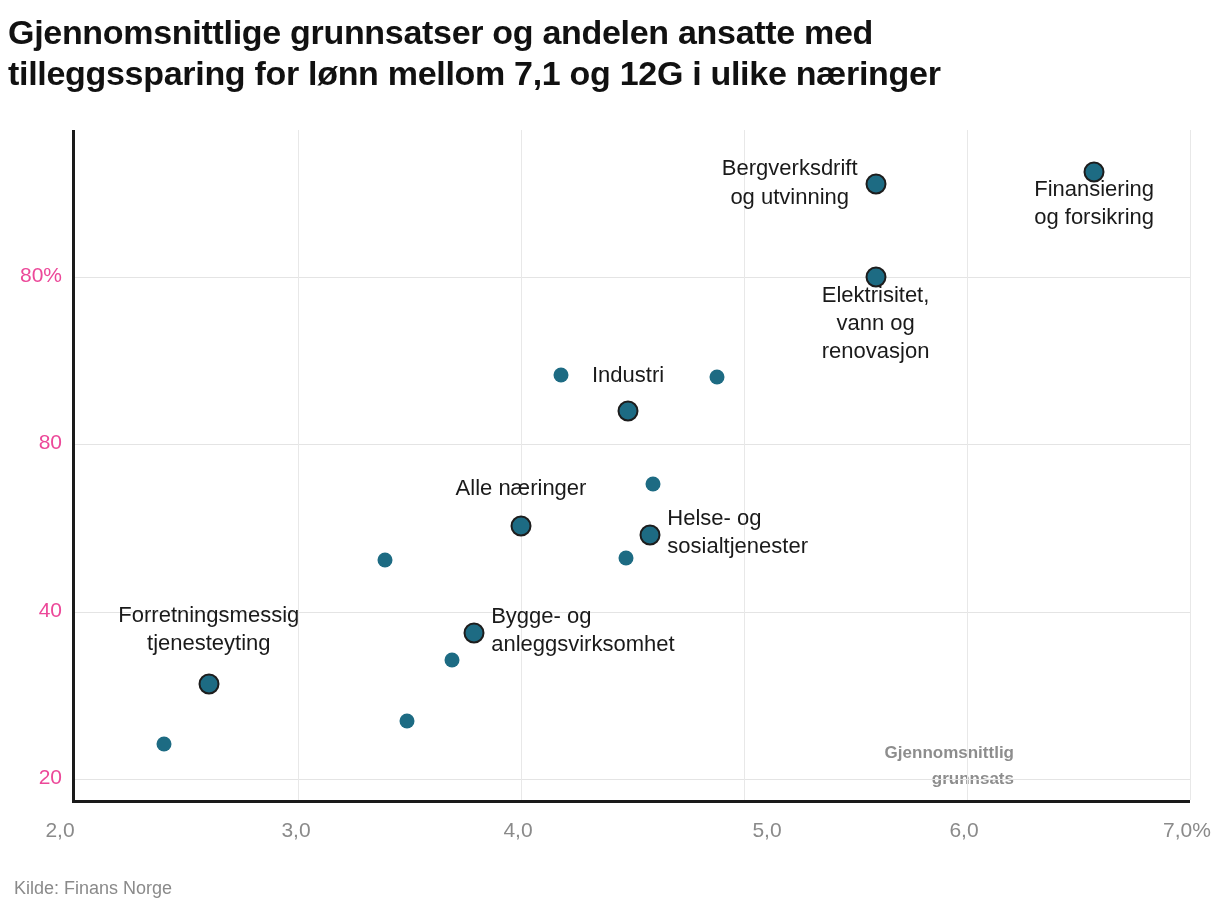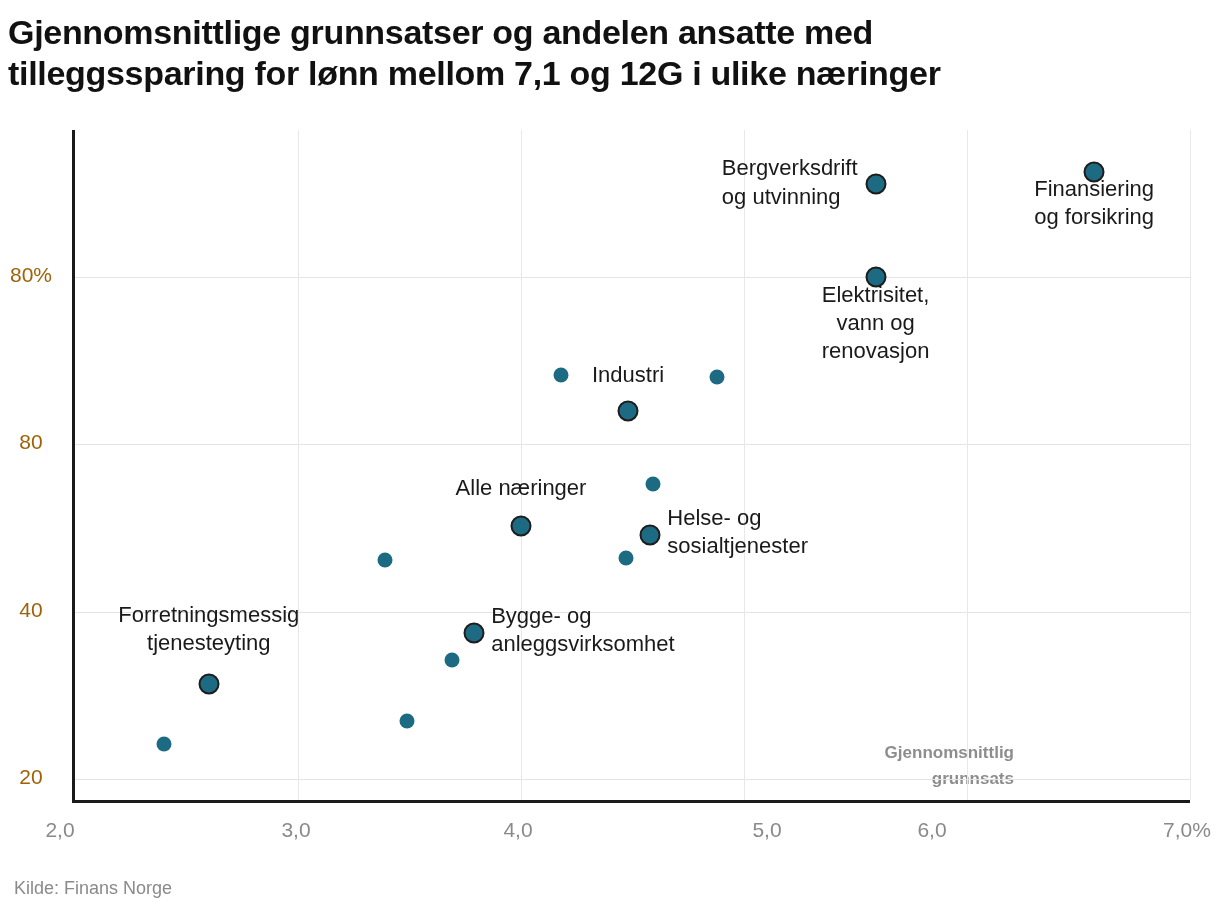--- a/index.html
+++ b/index.html
@@ -65,25 +65,25 @@
   }
   .gridline-v {
     position: absolute;
     top: 0;
     height: 670px;
     width: 1px;
     background: #e8e8e8;
   }
   .ytick-lbl {
     position: absolute;
-    text-align: center;
+    text-align: right;
     width: 62px;
     left: 0;
     font-size: 21px;
-    color: #a16207;
+    color: #ec4899;
   }
   .xtick-lbl {
     position: absolute;
     font-size: 21px;
     color: #8a8a8a;
     text-align: center;
     white-space: nowrap;
     transform: translateX(-50%);
   }
 
@@ -127,21 +127,21 @@
   }
 
   
   .pt-label {
     position: absolute;
     font-size: 22px;
     line-height: 1.28;
     color: #1a1a1a;
     white-space: pre-line;
   }
-  .pt-label.anchor-end   { transform: translate(-100%, 0); text-align: left; }
+  .pt-label.anchor-end   { transform: translate(-100%, 0); text-align: center; }
   .pt-label.anchor-start { transform: translate(0, 0);     text-align: left; }
   .pt-label.anchor-mid   { transform: translate(-50%, 0);  text-align: center; }
 
   
   #source-note {
     position: absolute;
     left: 14px;
     top: 878px;
     font-size: 18px;
     color: #8a8a8a;
@@ -223,18 +223,18 @@
       <div class="ytick-lbl" style="top: 765.062px; left: 0px;">20</div>
       <div class="ytick-lbl" style="top: 597.562px; left: 0px;">40</div>
       <div class="ytick-lbl" style="top: 430.062px; left: 0px;">80</div>
       <div class="ytick-lbl" style="top: 262.562px; left: 0px;">80%</div>
     </div>
   <div id="xtick-layer">
       <div class="xtick-lbl" style="left: 60px; top: 818px;">2,0</div>
       <div class="xtick-lbl" style="left: 296px; top: 818px;">3,0</div>
       <div class="xtick-lbl" style="left: 518px; top: 818px;">4,0</div>
       <div class="xtick-lbl" style="left: 741px; top: 818px; margin-left: 26px;">5,0</div>
-      <div class="xtick-lbl" style="left: 932px; top: 818px;">6,0</div>
+      <div class="xtick-lbl" style="left: 964px; top: 818px;">6,0</div>
       <div class="xtick-lbl" style="left: 1187px; top: 818px;">7,0%</div>
     </div>
 
   <div id="source-note">Kilde: Finans Norge</div>
 </div>
 
 </body></html>

